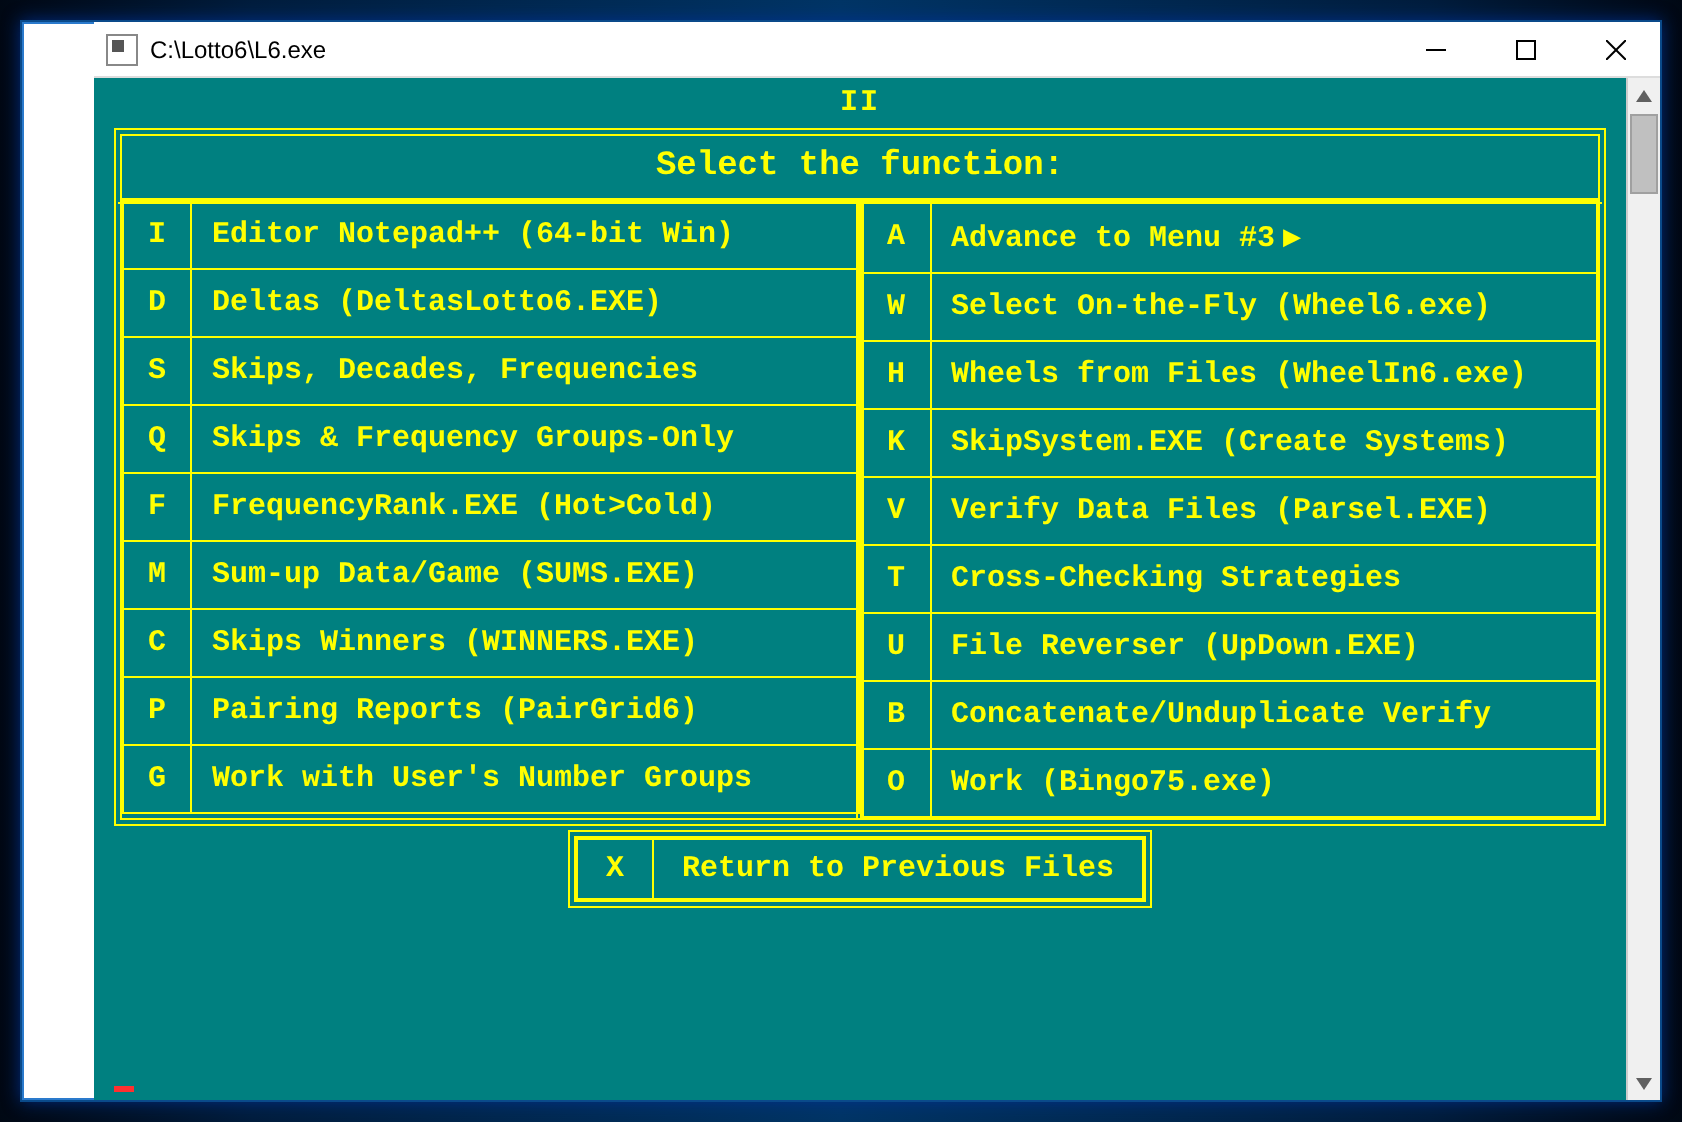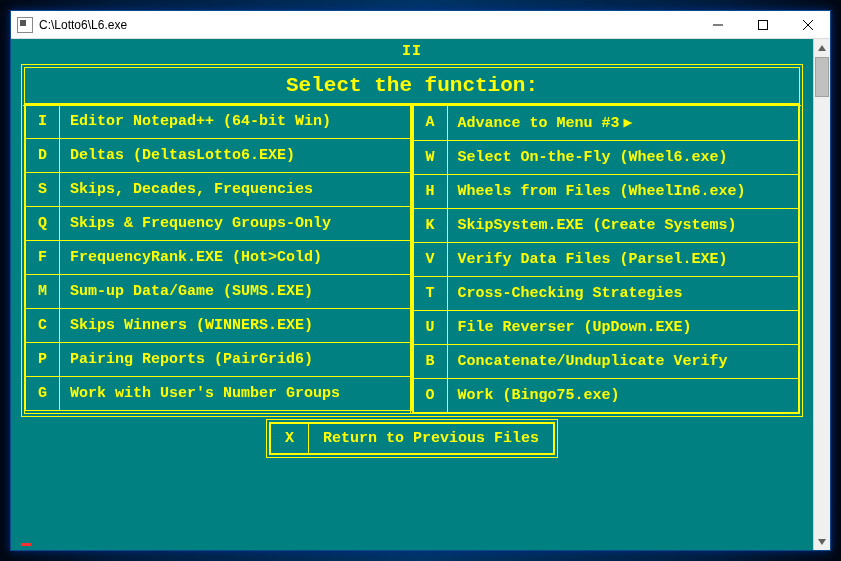--- a/index.html
+++ b/index.html
@@ -12,20 +12,21 @@
     position: relative;
   }
   .window {
     position: absolute;
     top: 10px; left: 10px; right: 10px; bottom: 10px;
     background: #fff;
     border: 1px solid #0a4a8a;
     box-shadow: 0 0 8px rgba(0,50,150,.8), inset 0 0 0 1px #2a7acc;
     display: flex;
     flex-direction: column;
+    padding-left: 36px;
   }
   .titlebar {
     height: 28px;
     background: #fff;
     display: flex;
     align-items: center;
     padding: 0 0 0 6px;
     border-bottom: 1px solid #ddd;
   }
   .app-icon {
@@ -69,21 +70,21 @@
   .dbl-frame {
     border:1px solid #ffff00;
     position: relative;
     padding:2px;
   }
   .dbl-frame > .inner {
     border:1px solid #ffff00;
   }
   .header-row {
     text-align:center;
-    font-size:21px;
+    font-size:17px;
     padding:6px 0;
     border-bottom:1px solid #ffff00;
     position: relative;
   }
   .header-row::after {
     content:""; position:absolute; left:-2px; right:-2px; bottom:-3px; height:1px; background:#ffff00;
   }
   .columns {
     display:flex;
   }

